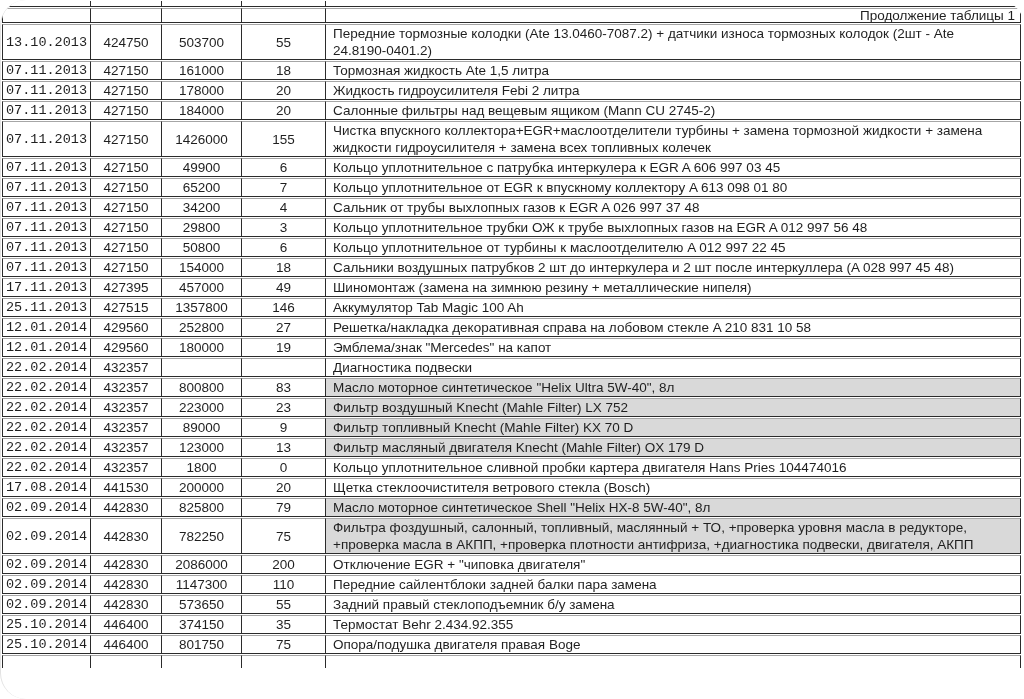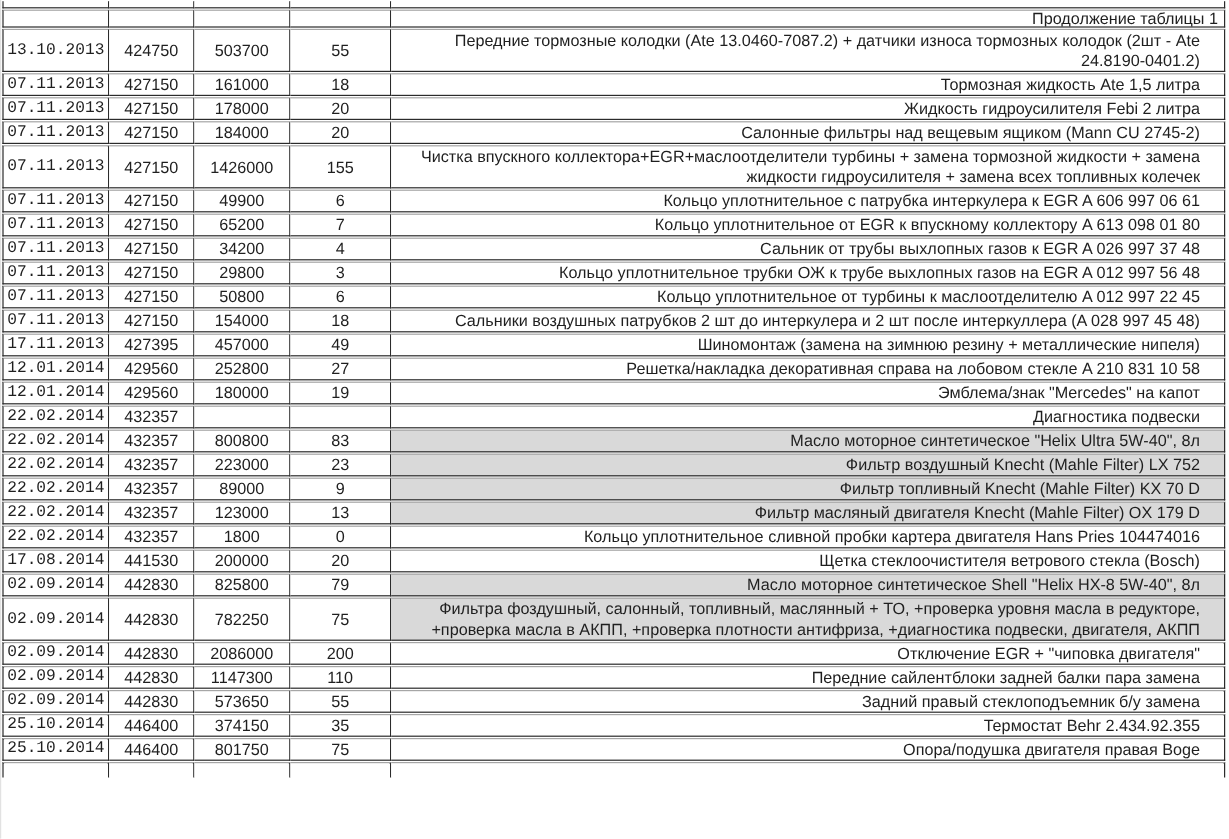--- a/index.html
+++ b/index.html
@@ -9,20 +9,21 @@
   }
   .page {
     position: relative;
     width: 1024px;
     height: 699px;
     overflow: hidden;
     background: #ffffff;
     border-left: 1px solid #e2e2e2;
     box-sizing: border-box;
     font-family: "Liberation Sans", "DejaVu Sans", sans-serif;
+    border-radius: 26px;
   }
   table.maint {
     border-collapse: separate;
     border-spacing: 0 1px;
     table-layout: fixed;
     width: 1019px;
     margin-left: 1px;
   }
   col.c1 { width: 89px; }
   col.c2 { width: 71px; }
@@ -40,21 +41,21 @@
     border-top: 1px solid #a6a6a6;
     border-bottom: 1px solid #2b2b2b;
     border-right: 1px solid #2b2b2b;
     overflow: hidden;
     background: #ffffff;
   }
   td:first-child { border-left: 1px solid #2b2b2b; font-family: Liberation Mono, monospace; }
 
   td.c-date, td.c-num { text-align: center; white-space: nowrap; }
   td.c-desc {
-    text-align: right;
+    text-align: left;
     padding-left: 7px;
     padding-right: 20px;
     line-height: 17px;
   }
   td.shaded { background: #d9d9d9; }
 
   tr.partial-top td {
     height: 5px;
     border-top: none;
     background: #ffffff;
@@ -130,21 +131,21 @@
           <td class="c-num">427150</td>
           <td class="c-num">1426000</td>
           <td class="c-num">155</td>
           <td class="c-desc">Чистка впускного коллектора+EGR+маслоотделители турбины + замена тормозной жидкости + замена жидкости гидроусилителя + замена всех топливных колечек</td>
         </tr>
         <tr>
           <td class="c-date">07.11.2013</td>
           <td class="c-num">427150</td>
           <td class="c-num">49900</td>
           <td class="c-num">6</td>
-          <td class="c-desc">Кольцо уплотнительное с патрубка интеркулера к EGR A 606 997 06 61</td>
+          <td class="c-desc">Кольцо уплотнительное с патрубка интеркулера к EGR A 606 997 03 45</td>
         </tr>
         <tr>
           <td class="c-date">07.11.2013</td>
           <td class="c-num">427150</td>
           <td class="c-num">65200</td>
           <td class="c-num">7</td>
           <td class="c-desc">Кольцо уплотнительное от EGR к впускному коллектору A 613 098 01 80</td>
         </tr>
         <tr>
           <td class="c-date">07.11.2013</td>
@@ -175,20 +176,27 @@
           <td class="c-desc">Сальники воздушных патрубков 2 шт до интеркулера и 2 шт после интеркуллера (A 028 997 45 48)</td>
         </tr>
         <tr>
           <td class="c-date">17.11.2013</td>
           <td class="c-num">427395</td>
           <td class="c-num">457000</td>
           <td class="c-num">49</td>
           <td class="c-desc">Шиномонтаж (замена на зимнюю резину + металлические нипеля)</td>
         </tr>
         <tr>
+          <td class="c-date">25.11.2013</td>
+          <td class="c-num">427515</td>
+          <td class="c-num">1357800</td>
+          <td class="c-num">146</td>
+          <td class="c-desc">Аккумулятор Tab Magic 100 Ah</td>
+        </tr>
+        <tr>
           <td class="c-date">12.01.2014</td>
           <td class="c-num">429560</td>
           <td class="c-num">252800</td>
           <td class="c-num">27</td>
           <td class="c-desc">Решетка/накладка декоративная справа на лобовом стекле A 210 831 10 58</td>
         </tr>
         <tr>
           <td class="c-date">12.01.2014</td>
           <td class="c-num">429560</td>
           <td class="c-num">180000</td>

